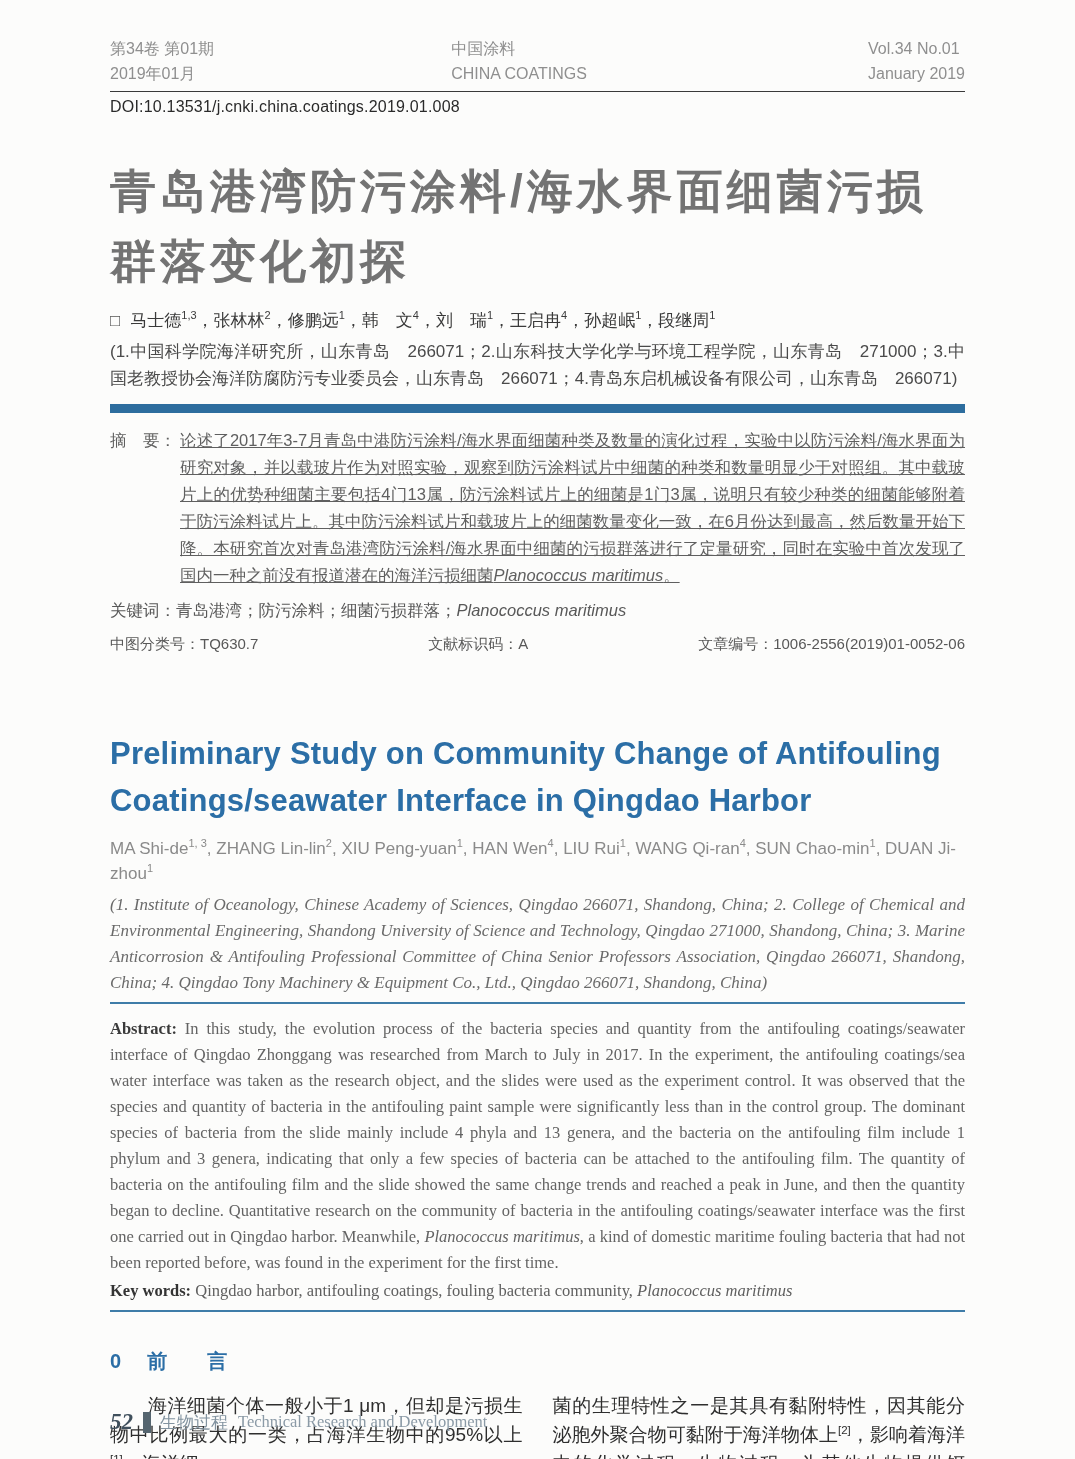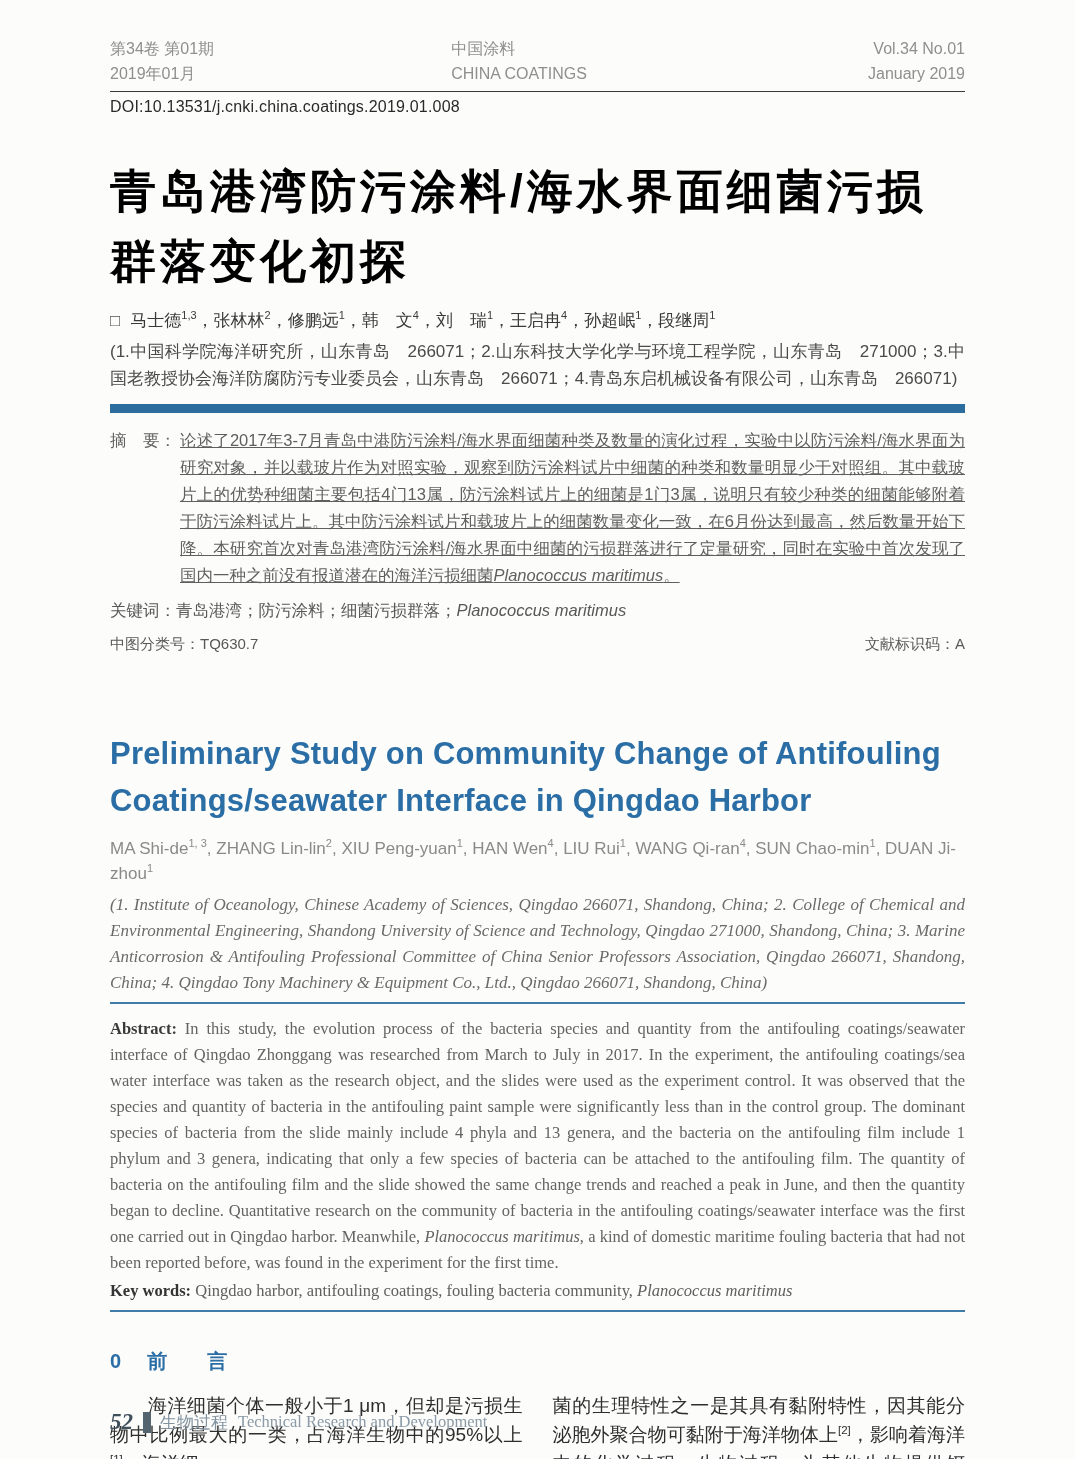--- a/index.html
+++ b/index.html
@@ -11,26 +11,26 @@
     box-sizing:border-box;
     padding:36px 110px 0 110px;
     overflow:hidden;
     font-family:"Liberation Sans",sans-serif;
     color:#333;
   }
   
   .jheader{display:flex;justify-content:space-between;align-items:flex-start;
     font-size:16px;line-height:25px;color:#8f8f8f;}
   .jheader .mid{text-align:left;}
-  .jheader .right{text-align:right;margin-left:44px;}
+  .jheader .right{margin-left:44px;}
   .header-rule{border-bottom:1.6px solid #3a3a3a;margin-top:5px;}
   .doi{margin-top:6px;font-size:16px;color:#2a2a2a;letter-spacing:.2px;}
   
   .title-cn{margin-top:40px;font-size:46px;line-height:70px;font-weight:900;
-    color:#000000;letter-spacing:4px;font-family:"Liberation Sans",sans-serif;}
+    color:#737373;letter-spacing:4px;font-family:"Liberation Sans",sans-serif;}
   
   .authors-cn{margin-top:12px;font-size:17px;color:#3a3a3a;line-height:26px;}
   .authors-cn .marker{margin-right:10px;color:#555;}
   sup{font-size:11px;vertical-align:super;line-height:0;}
   .affil-cn{margin-top:4px;font-size:17px;color:#4a4a4a;line-height:27px;text-align:justify;}
   
   .bar{margin-top:12px;height:9px;background:#2d6d9e;}
   
   .abstract-cn{margin-top:14px;display:flex;font-size:16.5px;color:#5f5f5f;line-height:27px;}
   .abstract-cn .lbl{flex:0 0 70px;white-space:nowrap;}
@@ -110,20 +110,21 @@
     <div class="txt"><span>论述了2017年3-7月青岛中港防污涂料/海水界面细菌种类及数量的演化过程，实验中以防污涂料/海水界面为研究对象，并以载玻片作为对照实验，观察到防污涂料试片中细菌的种类和数量明显少于对照组。其中载玻片上的优势种细菌主要包括4门13属，防污涂料试片上的细菌是1门3属，说明只有较少种类的细菌能够附着于防污涂料试片上。其中防污涂料试片和载玻片上的细菌数量变化一致，在6月份达到最高，然后数量开始下降。本研究首次对青岛港湾防污涂料/海水界面中细菌的污损群落进行了定量研究，同时在实验中首次发现了国内一种之前没有报道潜在的海洋污损细菌</span><span class="italic">Planococcus maritimus</span><span>。</span></div>
   </div>
 
   <div class="kw-cn">
     <span>关键词：</span><span>青岛港湾；防污涂料；细菌污损群落；</span><span class="italic">Planococcus maritimus</span>
   </div>
 
   <div class="class-row">
     <span>中图分类号：TQ630.7</span>
     <span>文献标识码：A</span>
+    <span>文章编号：1006-2556(2019)01-0052-06</span>
   </div>
 
   <div class="title-en">
     <div>Preliminary Study on Community Change of Antifouling</div>
     <div>Coatings/seawater Interface in Qingdao Harbor</div>
   </div>
 
   <div class="authors-en">
     <span>MA Shi-de</span><sup>1, 3</sup><span>, </span><span>ZHANG Lin-lin</span><sup>2</sup><span>, </span><span>XIU Peng-yuan</span><sup>1</sup><span>, </span><span>HAN Wen</span><sup>4</sup><span>, </span><span>LIU Rui</span><sup>1</sup><span>, </span><span>WANG Qi-ran</span><sup>4</sup><span>, </span><span>SUN Chao-min</span><sup>1</sup><span>, </span><span>DUAN Ji-zhou</span><sup>1</sup>
   </div>

